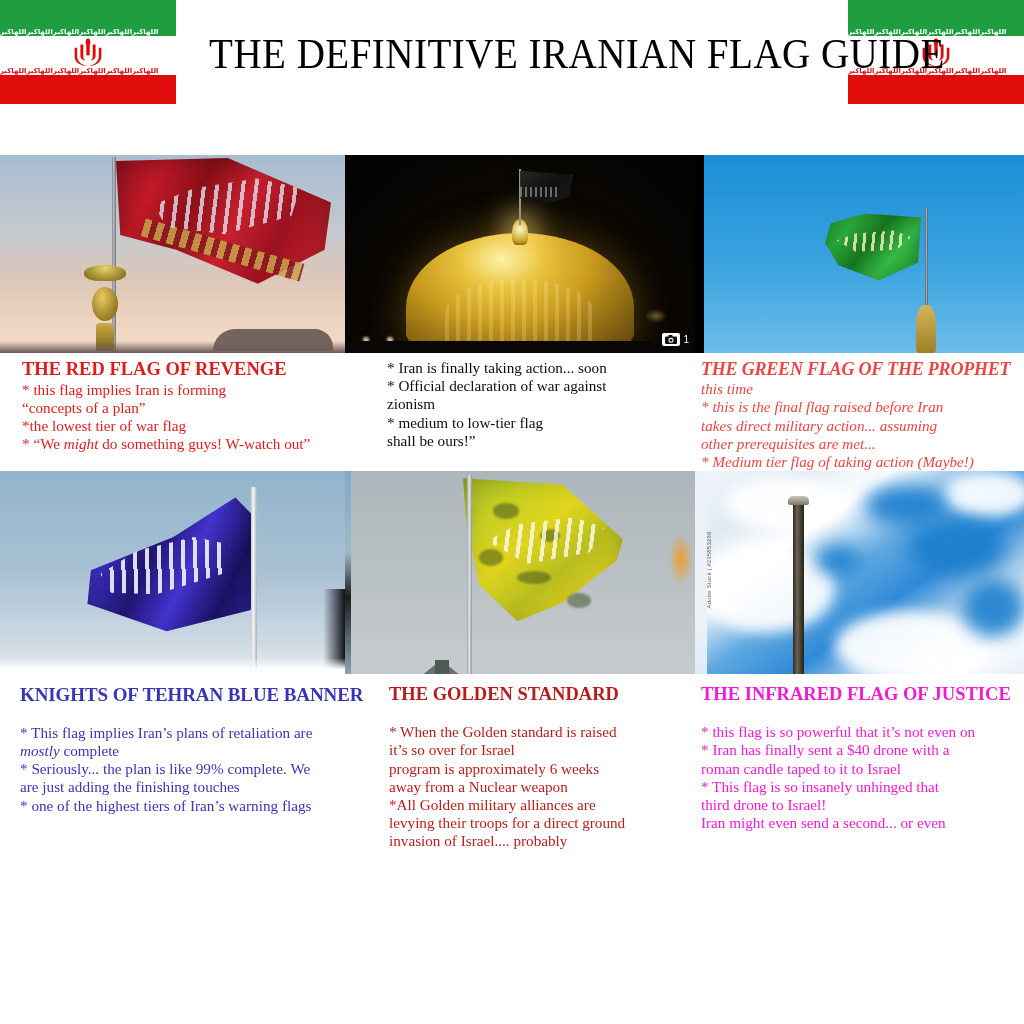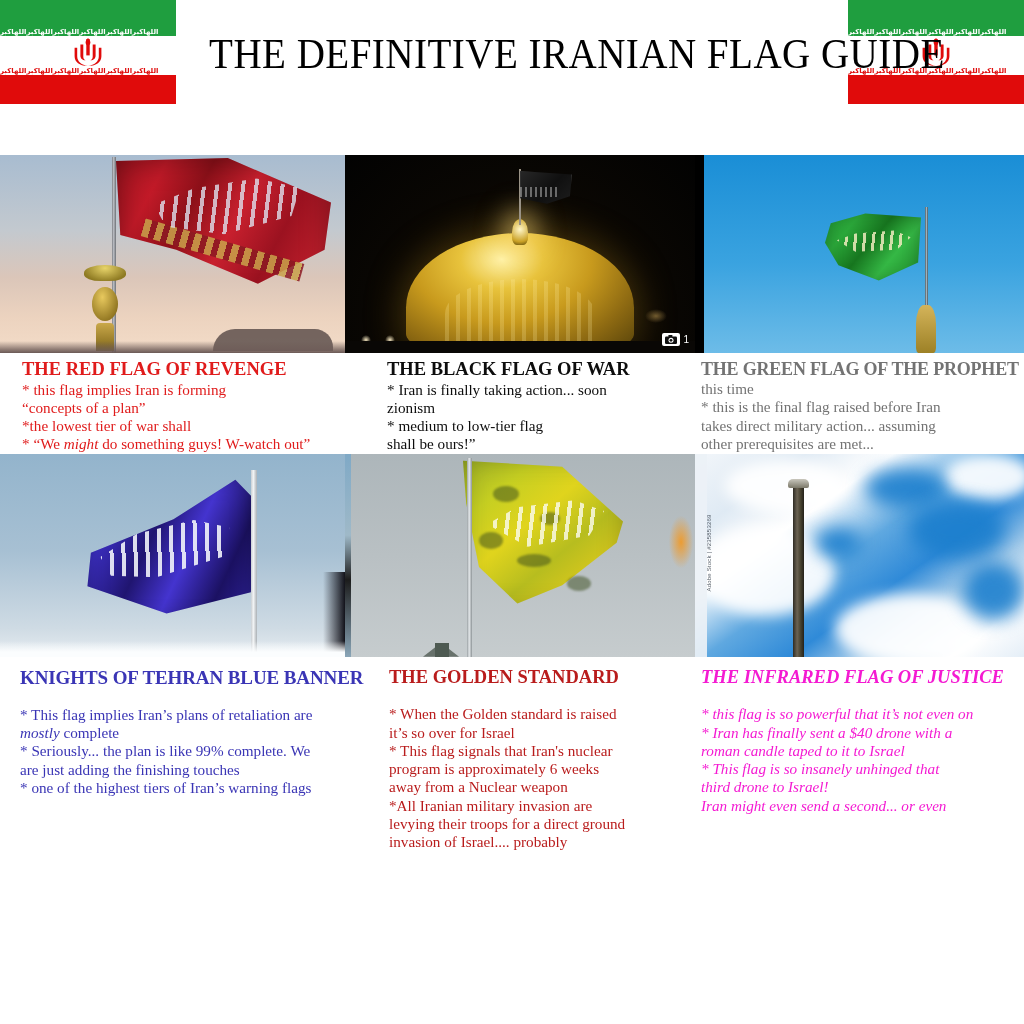--- a/index.html
+++ b/index.html
@@ -504,28 +504,28 @@
   }
   .cap-body p { margin: 0; }
   .cap-body em { font-style: italic; }
 
   .cell.c1 .caption { padding-left: 22px; padding-right: 6px; }
   .cell.c2 .caption { padding-left: 42px; padding-right: 8px; }
   .cell.c3 .caption { padding-left: 6px; padding-right: 2px; }
 
   .row2 .cell.c1 .caption { padding-left: 20px; }
   .row2 .cell.c2 .caption { padding-left: 44px; }
-  .row2 .cell.c3 .caption { padding-left: 6px; font-style: italic; }
+  .row2 .cell.c3 .caption { padding-left: 6px; }
 
   .row2 .caption { padding-top: 10px; }
   .row2 .cap-title { margin-bottom: 18px; }
 
   .c-red    { color: #e01b1b; }
   .c-black  { color: #0d0d0d; }
-  .c-green  { color: #737373; }
+  .c-green  { color: #ef4444; font-style: italic; }
   .c-blue   { color: #3a35b5; }
   .c-olive  { color: #b91c1c; }
   .c-magenta{ color: #f41ad2; }
 
   .cap-title.fit-green { font-size: 18px; letter-spacing: -0.2px; }
   .cap-title.fit-blue  { font-size: 19px; letter-spacing: -0.1px; }
 </style>
 </head>
 <body>
 
@@ -594,21 +594,21 @@
           <div class="lamp-body"></div>
           <div class="lamp-base"></div>
           <div class="hill"></div>
           <div class="ground"></div>
         </div>
         <div class="caption">
           <div class="cap-title c-red">THE RED FLAG OF REVENGE</div>
           <div class="cap-body c-red">
             <p>* this flag implies Iran is forming</p>
             <p>“concepts of a plan”</p>
-            <p>*the lowest tier of war shall</p>
+            <p>*the lowest tier of war flag</p>
             <p>* “We <em>might</em> do something guys! W-watch out”</p>
           </div>
         </div>
       </div>
 
       <div class="cell c2">
         <div class="photo tall ph-dome">
           <div class="sky"></div>
           <div class="dome"></div>
           <div class="dome-shine"></div>
@@ -626,23 +626,23 @@
                 <rect x="0" y="1.6" width="12" height="7.4" rx="1.2" fill="#111"></rect>
                 <rect x="3.4" y="0" width="4" height="2" rx="0.6" fill="#111"></rect>
                 <circle cx="6" cy="5.3" r="2.5" fill="#fff"></circle>
                 <circle cx="6" cy="5.3" r="1.4" fill="#111"></circle>
               </svg>
             </span>
             <span>1</span>
           </div>
         </div>
         <div class="caption">
-          <div class="cap-title c-black">THE BLACK FLAG OF WAR</div>
           <div class="cap-body c-black">
             <p>* Iran is finally taking action... soon</p>
+            <p>*  Official declaration of war against</p>
             <p>zionism</p>
             <p>* medium to low-tier flag</p>
             <p>shall be ours!”</p>
           </div>
         </div>
       </div>
 
       <div class="cell c3">
         <div class="photo tall ph-green">
           <div class="leftbar"></div>
@@ -651,20 +651,21 @@
           <div class="gscript"></div>
           <div class="gfinial"></div>
         </div>
         <div class="caption">
           <div class="cap-title c-green fit-green">THE GREEN FLAG OF THE PROPHET</div>
           <div class="cap-body c-green">
             <p>this time</p>
             <p>* this is the final flag raised before Iran</p>
             <p>takes direct military action... assuming</p>
             <p>other prerequisites are met...</p>
+            <p>* Medium tier flag of taking action (Maybe!)</p>
           </div>
         </div>
       </div>
     </div>
 
     <div class="row row2">
 
       <div class="cell c1">
         <div class="photo tall2 ph-blue">
           <div class="bflag"></div>
@@ -700,24 +701,23 @@
           <div class="yscript"></div>
           <div class="ypole"></div>
           <div class="lamp2-head"></div>
           <div class="lamp2-body"></div>
         </div>
         <div class="caption">
           <div class="cap-title c-olive">THE GOLDEN STANDARD</div>
           <div class="cap-body c-olive">
             <p>* When the Golden standard is raised</p>
             <p>it’s so over for Israel</p>
-            <p>* This flag signals that Iran's nuclear</p>
             <p>program is approximately 6 weeks</p>
             <p>away from a Nuclear weapon</p>
-            <p>*All Iranian military invasion are</p>
+            <p>*All Golden military alliances are</p>
             <p>levying their troops for a direct ground</p>
             <p>invasion of Israel.... probably</p>
           </div>
         </div>
       </div>
 
       <div class="cell c3">
         <div class="photo tall2 ph-sky">
           <div class="cloud" style="left:30px;top:6px;width:120px;height:52px;"></div>
           <div class="cloud" style="left:0px;top:72px;width:140px;height:90px;"></div>

